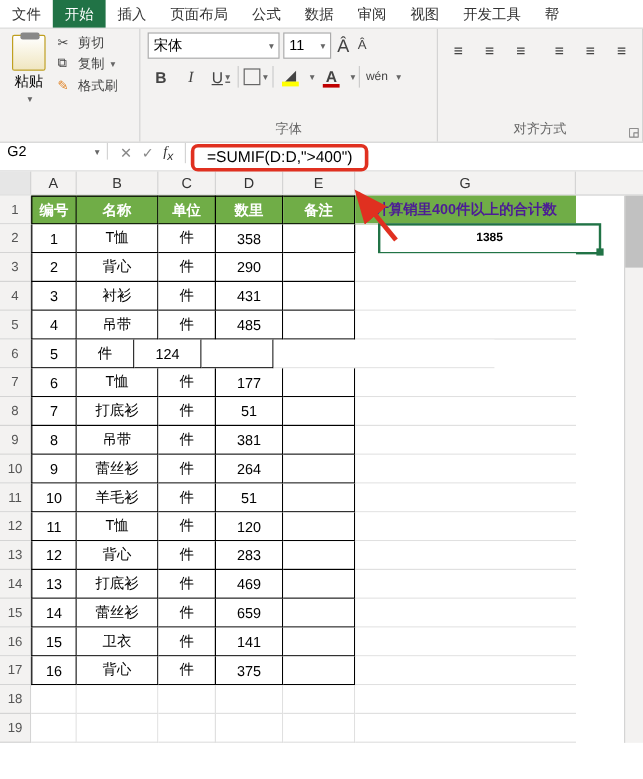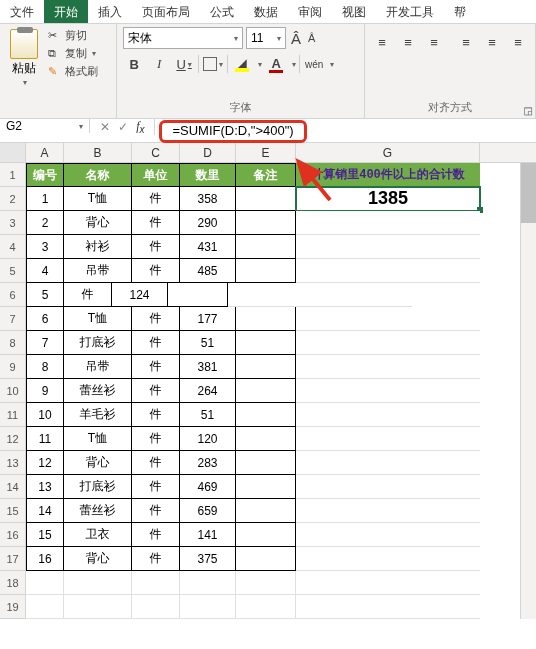--- a/index.html
+++ b/index.html
@@ -21,21 +21,21 @@
   .paste-icon { width: 28px; height: 30px; background: linear-gradient(#fff,#f0e6c0); border: 1px solid #c0a020; border-radius: 2px; position: relative; }
   .paste-icon::before { content:""; position:absolute; top:-3px; left:6px; width:16px; height:6px; background:#888; border-radius:2px; }
   .mini-btns { display:flex; flex-direction:column; gap:1px; }
   .mini-btn { display:flex; align-items:center; gap:3px; font-size:11px; color:#444; padding:1px 2px; }
   .mini-icon { width:14px; height:14px; display:inline-block; }
   .scissors { color:#444; }
   .brush { color:#e08020; }
 
   
   .font-row { display:flex; gap:3px; align-items:center; margin-bottom:4px; }
-  .font-name-box { width:120px; height:22px; border:1px solid #ababab; background:#fff; font-size:12px; padding:2px 4px; display:flex; align-items:center; justify-content:space-between; }
+  .font-name-box { width:110px; height:22px; border:1px solid #ababab; background:#fff; font-size:12px; padding:2px 4px; display:flex; align-items:center; justify-content:space-between; }
   .font-size-box { width:40px; height:22px; border:1px solid #ababab; background:#fff; font-size:12px; padding:2px 4px; display:flex; align-items:center; justify-content:space-between; }
   .font-grow { font-size:13px; color:#444; padding:0 2px;}
   .font-btn { width:22px; height:22px; display:flex; align-items:center; justify-content:center; font-size:13px; color:#444; border:1px solid transparent; }
   .font-btn.bold { font-weight:bold; }
   .font-btn.italic { font-style:italic; font-family:serif; }
   .font-btn.underline { text-decoration:underline; }
   .dd-tri { font-size:8px; color:#666; margin-left:2px; }
   .fill-swatch { width:14px; height:4px; background:#ffff00; display:block; margin-top:-2px;}
   .font-color-swatch { width:14px; height:3px; background:#c00000; display:block; margin-top:-1px;}
   .border-icon { width:14px;height:14px; border:1px solid #666; display:inline-block; }
@@ -60,27 +60,27 @@
   .colA{width:38px}.colB{width:68px}.colC{width:48px}.colD{width:56px}.colE{width:60px}.colG{width:184px}
 
   
   .grid { position:relative; }
   .gridrow { display:flex; height:24px; }
   .rownum { width:26px; background:#f3f2f1; border-right:1px solid #d4d4d4; border-bottom:1px solid #d4d4d4; text-align:center; font-size:11px; color:#555; line-height:24px; }
   .cell { border-right:1px solid #e0e0e0; border-bottom:1px solid #e0e0e0; font-size:12px; display:flex; align-items:center; justify-content:center; position:relative; background:#fff;}
   
   .tbl .cell { border-right:1px solid #000; border-bottom:1px solid #000; }
   .tbl .cell.first-col { border-left:1px solid #000; }
-  .tbl.first-row .cell { border-top:1px solid #000;font-family:Liberation Mono, monospace; }
+  .tbl.first-row .cell { border-top:1px solid #000; }
   .hdr-green { background:#70ad47; color:#fff; font-weight:bold; }
 
   
   .gcell { border:1px solid #000; }
   .g-hdr { background:#70ad47; color:#4c1d95; font-weight:bold; font-size:12px; }
-  .g-val { font-weight:bold; font-size:18px; }
+  .g-val { font-weight:bold; font-size:10px;margin-left:20px; }
   .g-sel { outline:2px solid #217346; outline-offset:-1px; }
   .g-sel::after { content:""; position:absolute; right:-3px; bottom:-3px; width:6px; height:6px; background:#217346; }
 
   .blank { background:#fff; }
 
   
   .vscroll { position:absolute; right:0; top:0; width:16px; height:100%; background:#f3f2f1; border-left:1px solid #d4d4d4; }
   .vscroll-thumb { position:absolute; top:0; width:100%; height:60px; background:#c1c1c1; }
 </style>
 </head>

